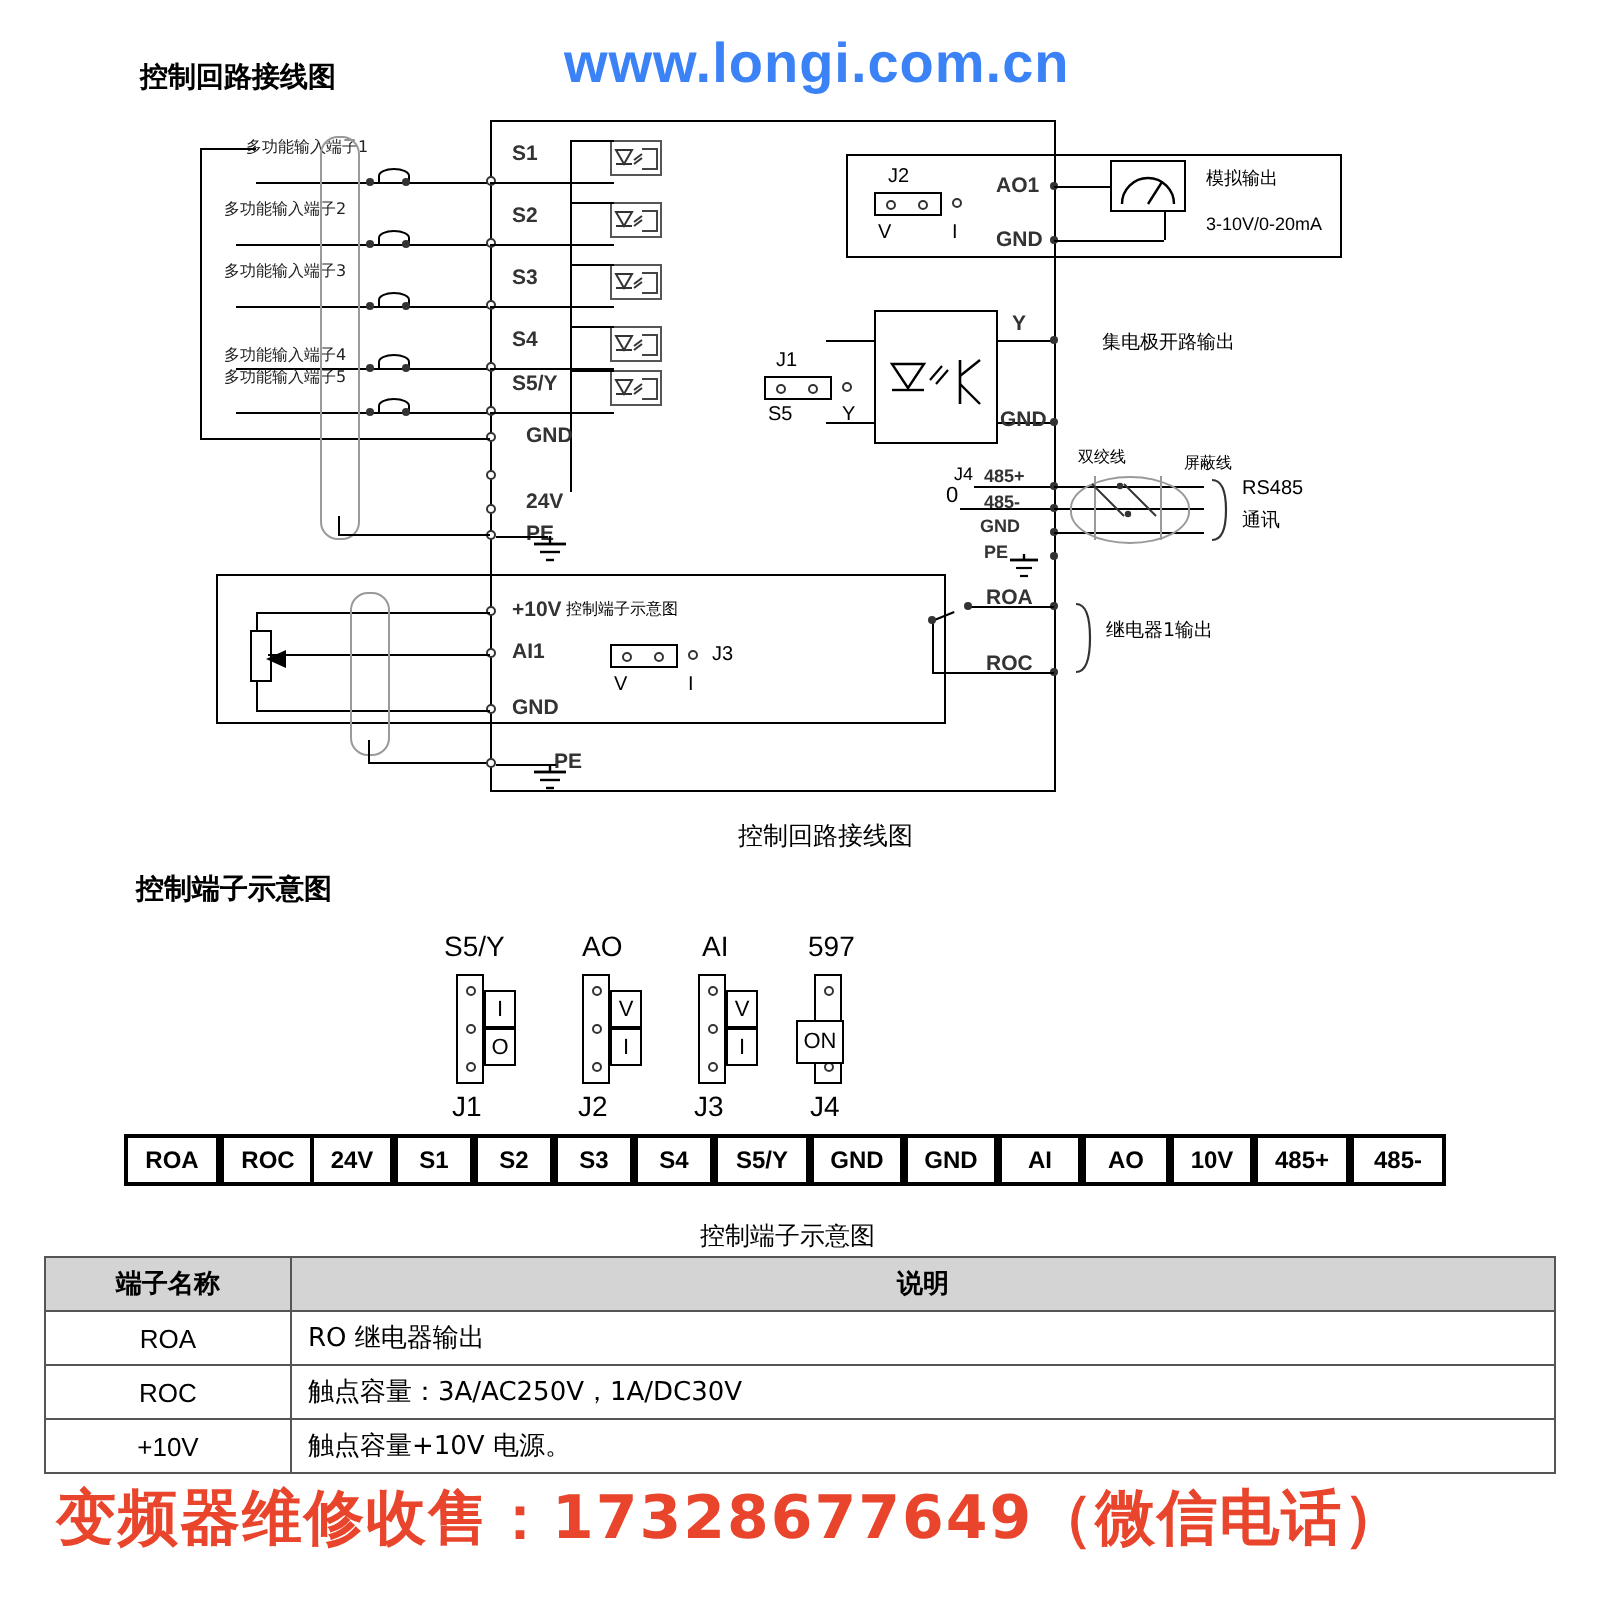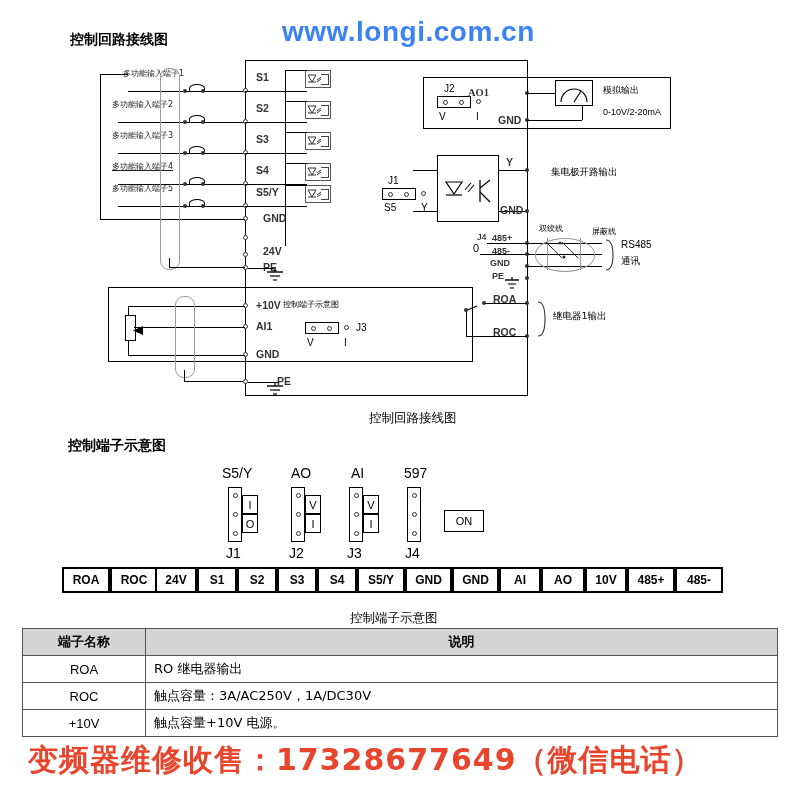--- a/index.html
+++ b/index.html
@@ -131,21 +131,21 @@
       <polygon points="2,4 10,4 6,11" fill="none" stroke="#333" stroke-width="1"></polygon>
       <line x1="2" y1="11" x2="10" y2="11" stroke="#333" stroke-width="1"></line>
       <line x1="11" y1="9" x2="15" y2="6" stroke="#333" stroke-width="1"></line>
       <line x1="11" y1="11" x2="15" y2="8" stroke="#333" stroke-width="1"></line>
     </svg>
     <div class="sq"></div>
   </div>
   <div class="ln hl" style="left:285px;top:132px;width:22px;"></div>
   <div class="ln hl" style="left:245px;top:153px;width:62px;"></div>
 
-  <div class="lbl cn inlabel" style="left:112px;top:163px;text-decoration:underline;">多功能输入端子4</div>
+  <div class="lbl cn inlabel" style="left:112px;top:174px;">多功能输入端子4</div>
   <div class="ln hl" style="left:118px;top:184px;width:127px;"></div>
   <div class="dot" style="left:183px;top:182px;"></div>
   <div class="arc" style="left:189px;top:177px;width:14px;height:7px;"></div>
   <div class="dot" style="left:201px;top:182px;"></div>
   <div class="node" style="left:243px;top:181px;"></div>
   <div class="lbl tname" style="left:256px;top:165px;">S4</div>
   <div class="opto" style="left:305px;top:163px;">
     <svg width="24" height="16" viewBox="0 0 24 16">
       <polygon points="2,4 10,4 6,11" fill="none" stroke="#333" stroke-width="1"></polygon>
       <line x1="2" y1="11" x2="10" y2="11" stroke="#333" stroke-width="1"></line>
@@ -206,35 +206,35 @@
 
   <div class="box" style="left:423px;top:77px;width:248px;height:52px;"></div>
   <div class="lbl" style="left:444px;top:84px;font-size:10px;">J2</div>
   <div class="jmp" style="left:437px;top:96px;width:34px;height:12px;">
     <div class="jhole" style="left:5px;top:3px;"></div>
     <div class="jhole" style="left:21px;top:3px;"></div>
   </div>
   <div class="jhole" style="left:476px;top:99px;"></div>
   <div class="lbl" style="left:439px;top:112px;font-size:10px;">V</div>
   <div class="lbl" style="left:476px;top:112px;font-size:10px;">I</div>
-  <div class="lbl tname" style="left:468px;top:88px;font-family:Liberation Serif, serif;">AO1</div>
+  <div class="lbl tname" style="left:498px;top:88px;">AO1</div>
   <div class="lbl tname" style="left:498px;top:115px;">GND</div>
   <div class="dot" style="left:525px;top:91px;"></div>
   <div class="dot" style="left:525px;top:118px;"></div>
   <div class="ln hl" style="left:527px;top:93px;width:28px;"></div>
   <div class="ln hl" style="left:527px;top:120px;width:55px;"></div>
   <div class="ln vl" style="left:582px;top:93px;height:27px;"></div>
   <div class="meter" style="left:555px;top:80px;width:38px;height:26px;">
     <svg width="36" height="24" viewBox="0 0 36 24">
       <path d="M5 21 A13 13 0 0 1 31 21" fill="none" stroke="#000" stroke-width="1.2"></path>
       <line x1="18" y1="21" x2="25" y2="10" stroke="#000" stroke-width="1.2"></line>
     </svg>
   </div>
   <div class="lbl cn" style="left:603px;top:86px;font-size:9px;">模拟输出</div>
-  <div class="lbl" style="left:603px;top:108px;font-size:9px;">0-10V/2-20mA</div>
+  <div class="lbl" style="left:603px;top:108px;font-size:9px;">3-10V/0-20mA</div>
 
   <div class="lbl" style="left:388px;top:176px;font-size:10px;">J1</div>
   <div class="jmp" style="left:382px;top:188px;width:34px;height:12px;">
     <div class="jhole" style="left:5px;top:3px;"></div>
     <div class="jhole" style="left:21px;top:3px;"></div>
   </div>
   <div class="jhole" style="left:421px;top:191px;"></div>
   <div class="lbl" style="left:384px;top:203px;font-size:10px;">S5</div>
   <div class="lbl" style="left:421px;top:203px;font-size:10px;">Y</div>
 
@@ -397,21 +397,21 @@
   <div class="conn-tab" style="left:363px;top:495px;width:16px;height:19px;">V</div>
   <div class="conn-tab" style="left:363px;top:514px;width:16px;height:19px;">I</div>
   <div class="lbl" style="left:347px;top:546px;font-size:14px;">J3</div>
 
   <div class="lbl" style="left:404px;top:466px;font-size:14px;">597</div>
   <div class="conn-body" style="left:407px;top:487px;width:14px;height:55px;">
     <div class="jhole" style="left:4px;top:5px;"></div>
     <div class="jhole" style="left:4px;top:24px;"></div>
     <div class="jhole" style="left:4px;top:43px;"></div>
   </div>
-  <div class="conn-tab" style="left:444px;top:510px;width:40px;height:22px;">ON</div>
+  <div class="conn-tab" style="left:398px;top:510px;width:24px;height:22px;">ON</div>
   <div class="lbl" style="left:405px;top:546px;font-size:14px;">J4</div>
 </div>
 
 <div>
   <div class="tcell" style="left:62px;top:567px;width:48px;height:26px;">ROA</div>
   <div class="tcell" style="left:110px;top:567px;width:48px;height:26px;">ROC</div>
 
   <div class="tcell" style="left:155px;top:567px;width:42px;height:26px;">24V</div>
   <div class="tcell" style="left:197px;top:567px;width:40px;height:26px;">S1</div>
   <div class="tcell" style="left:237px;top:567px;width:40px;height:26px;">S2</div>

